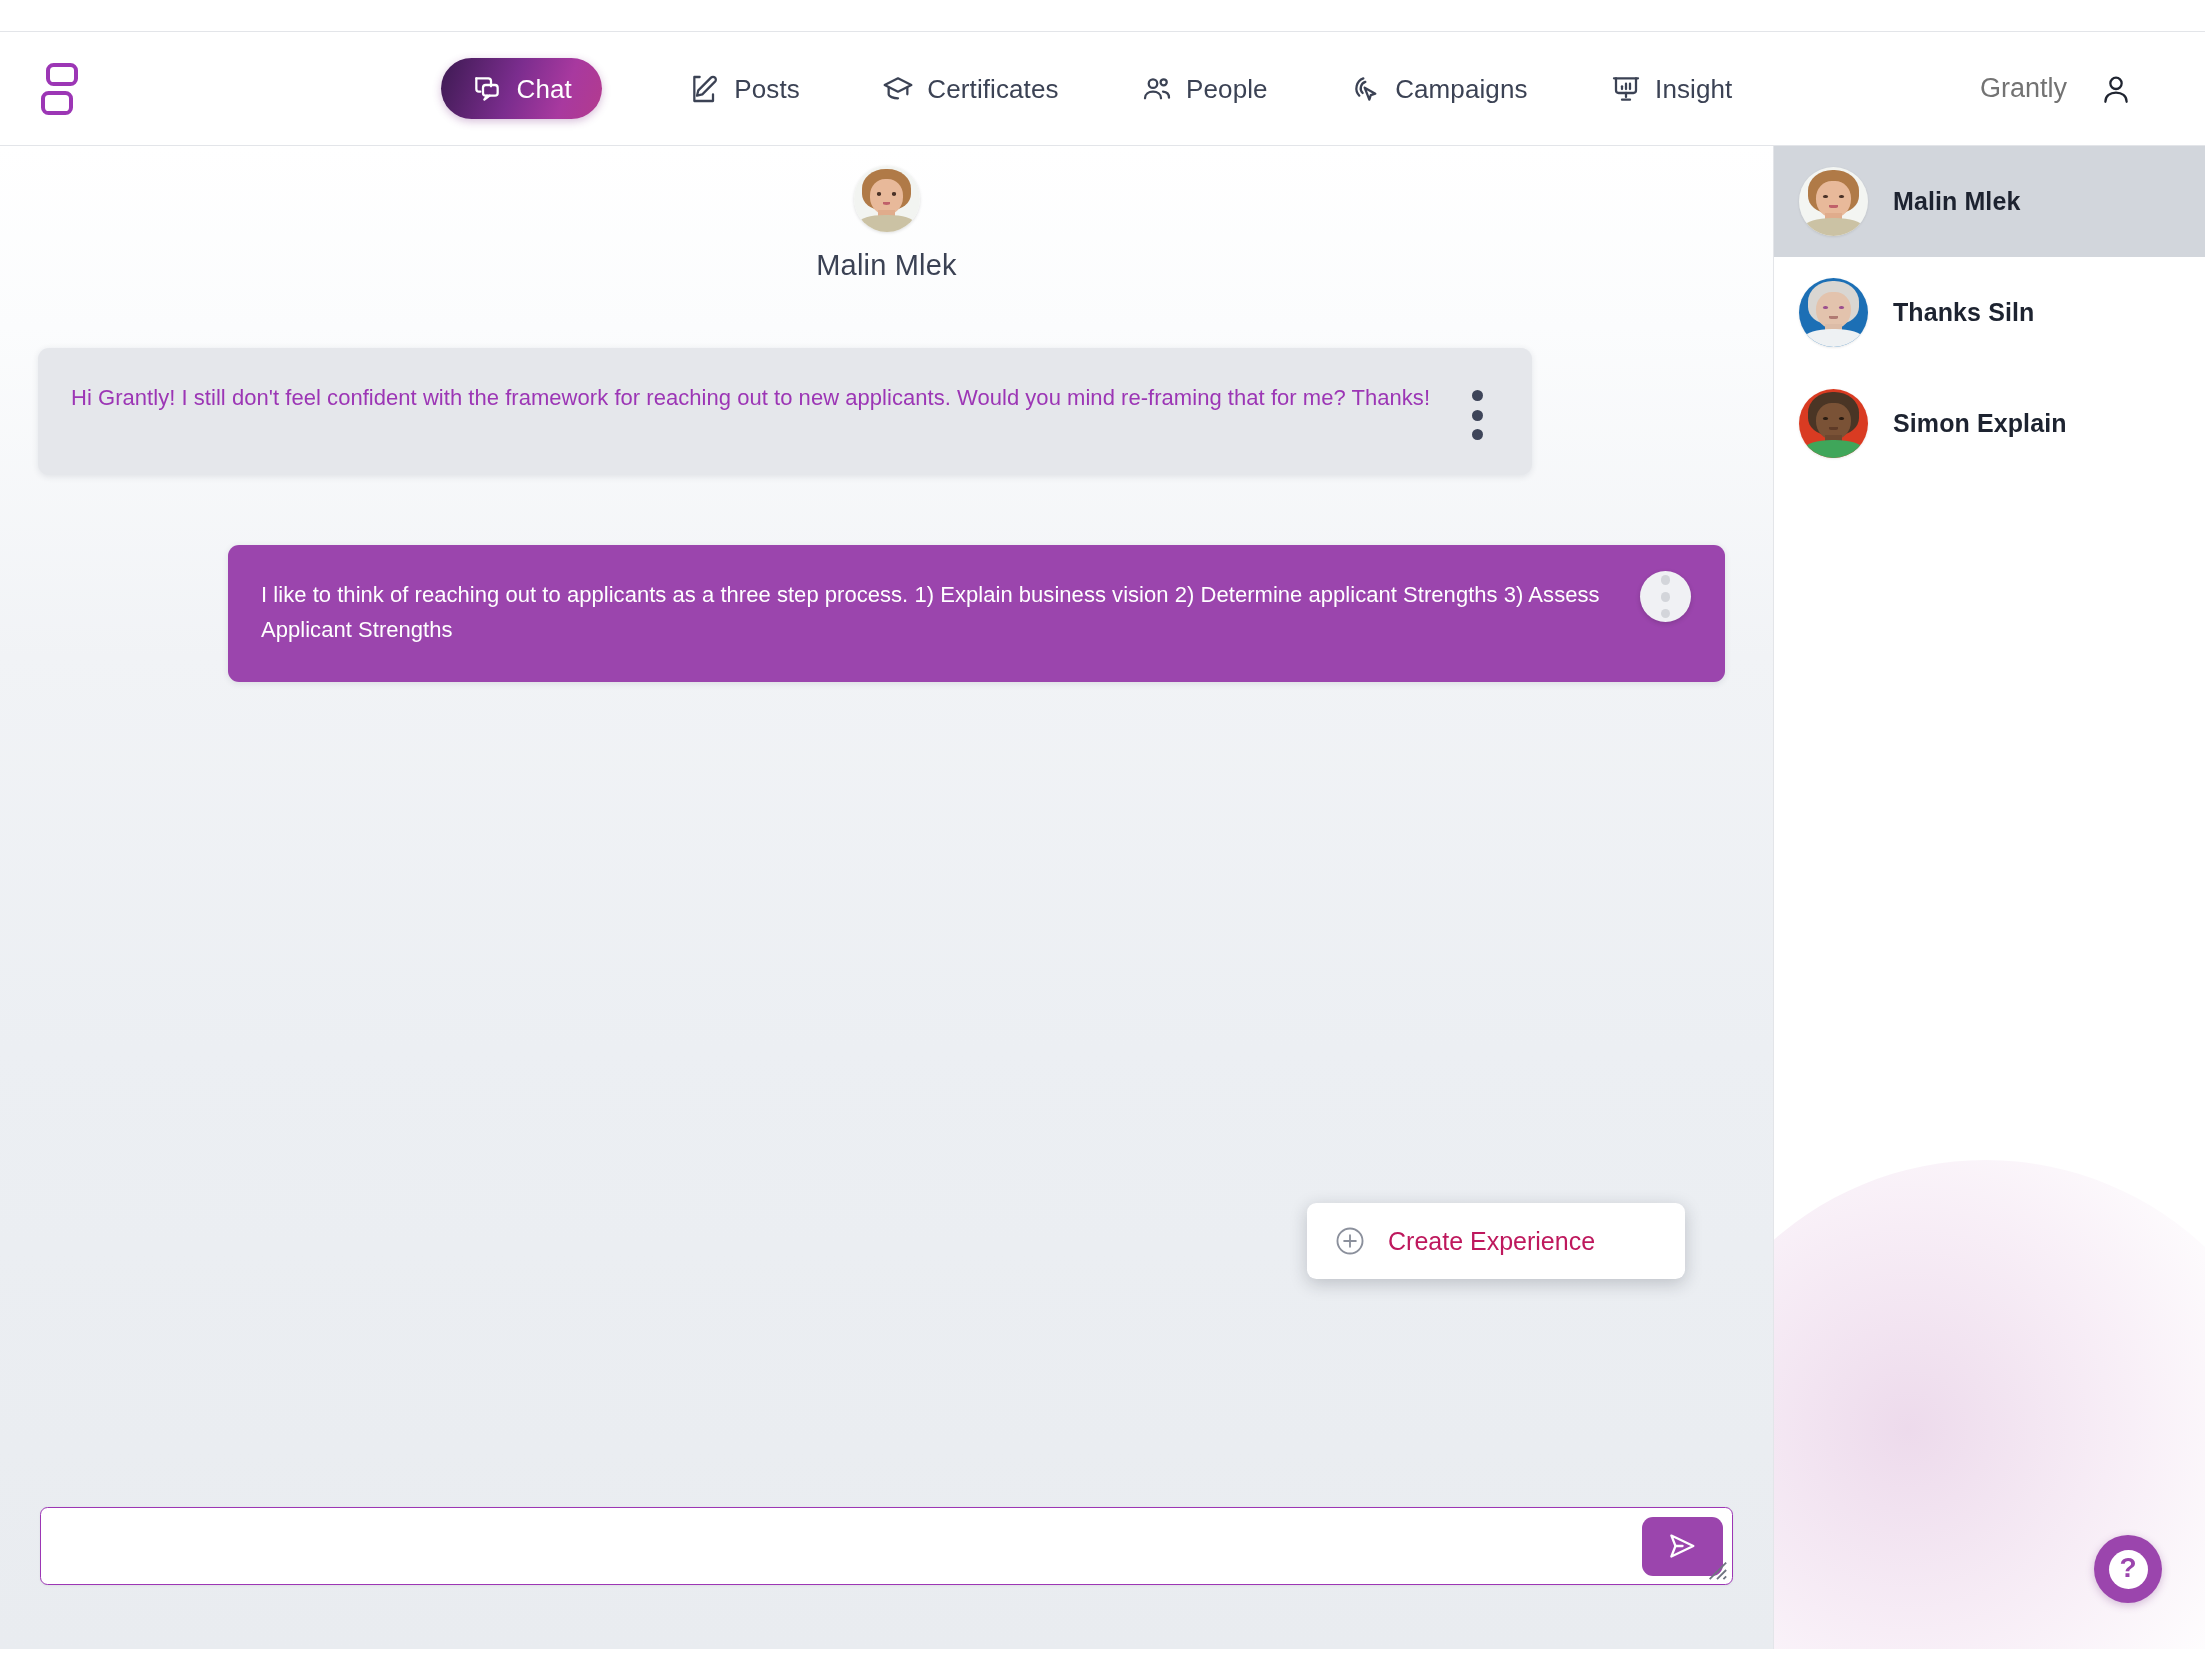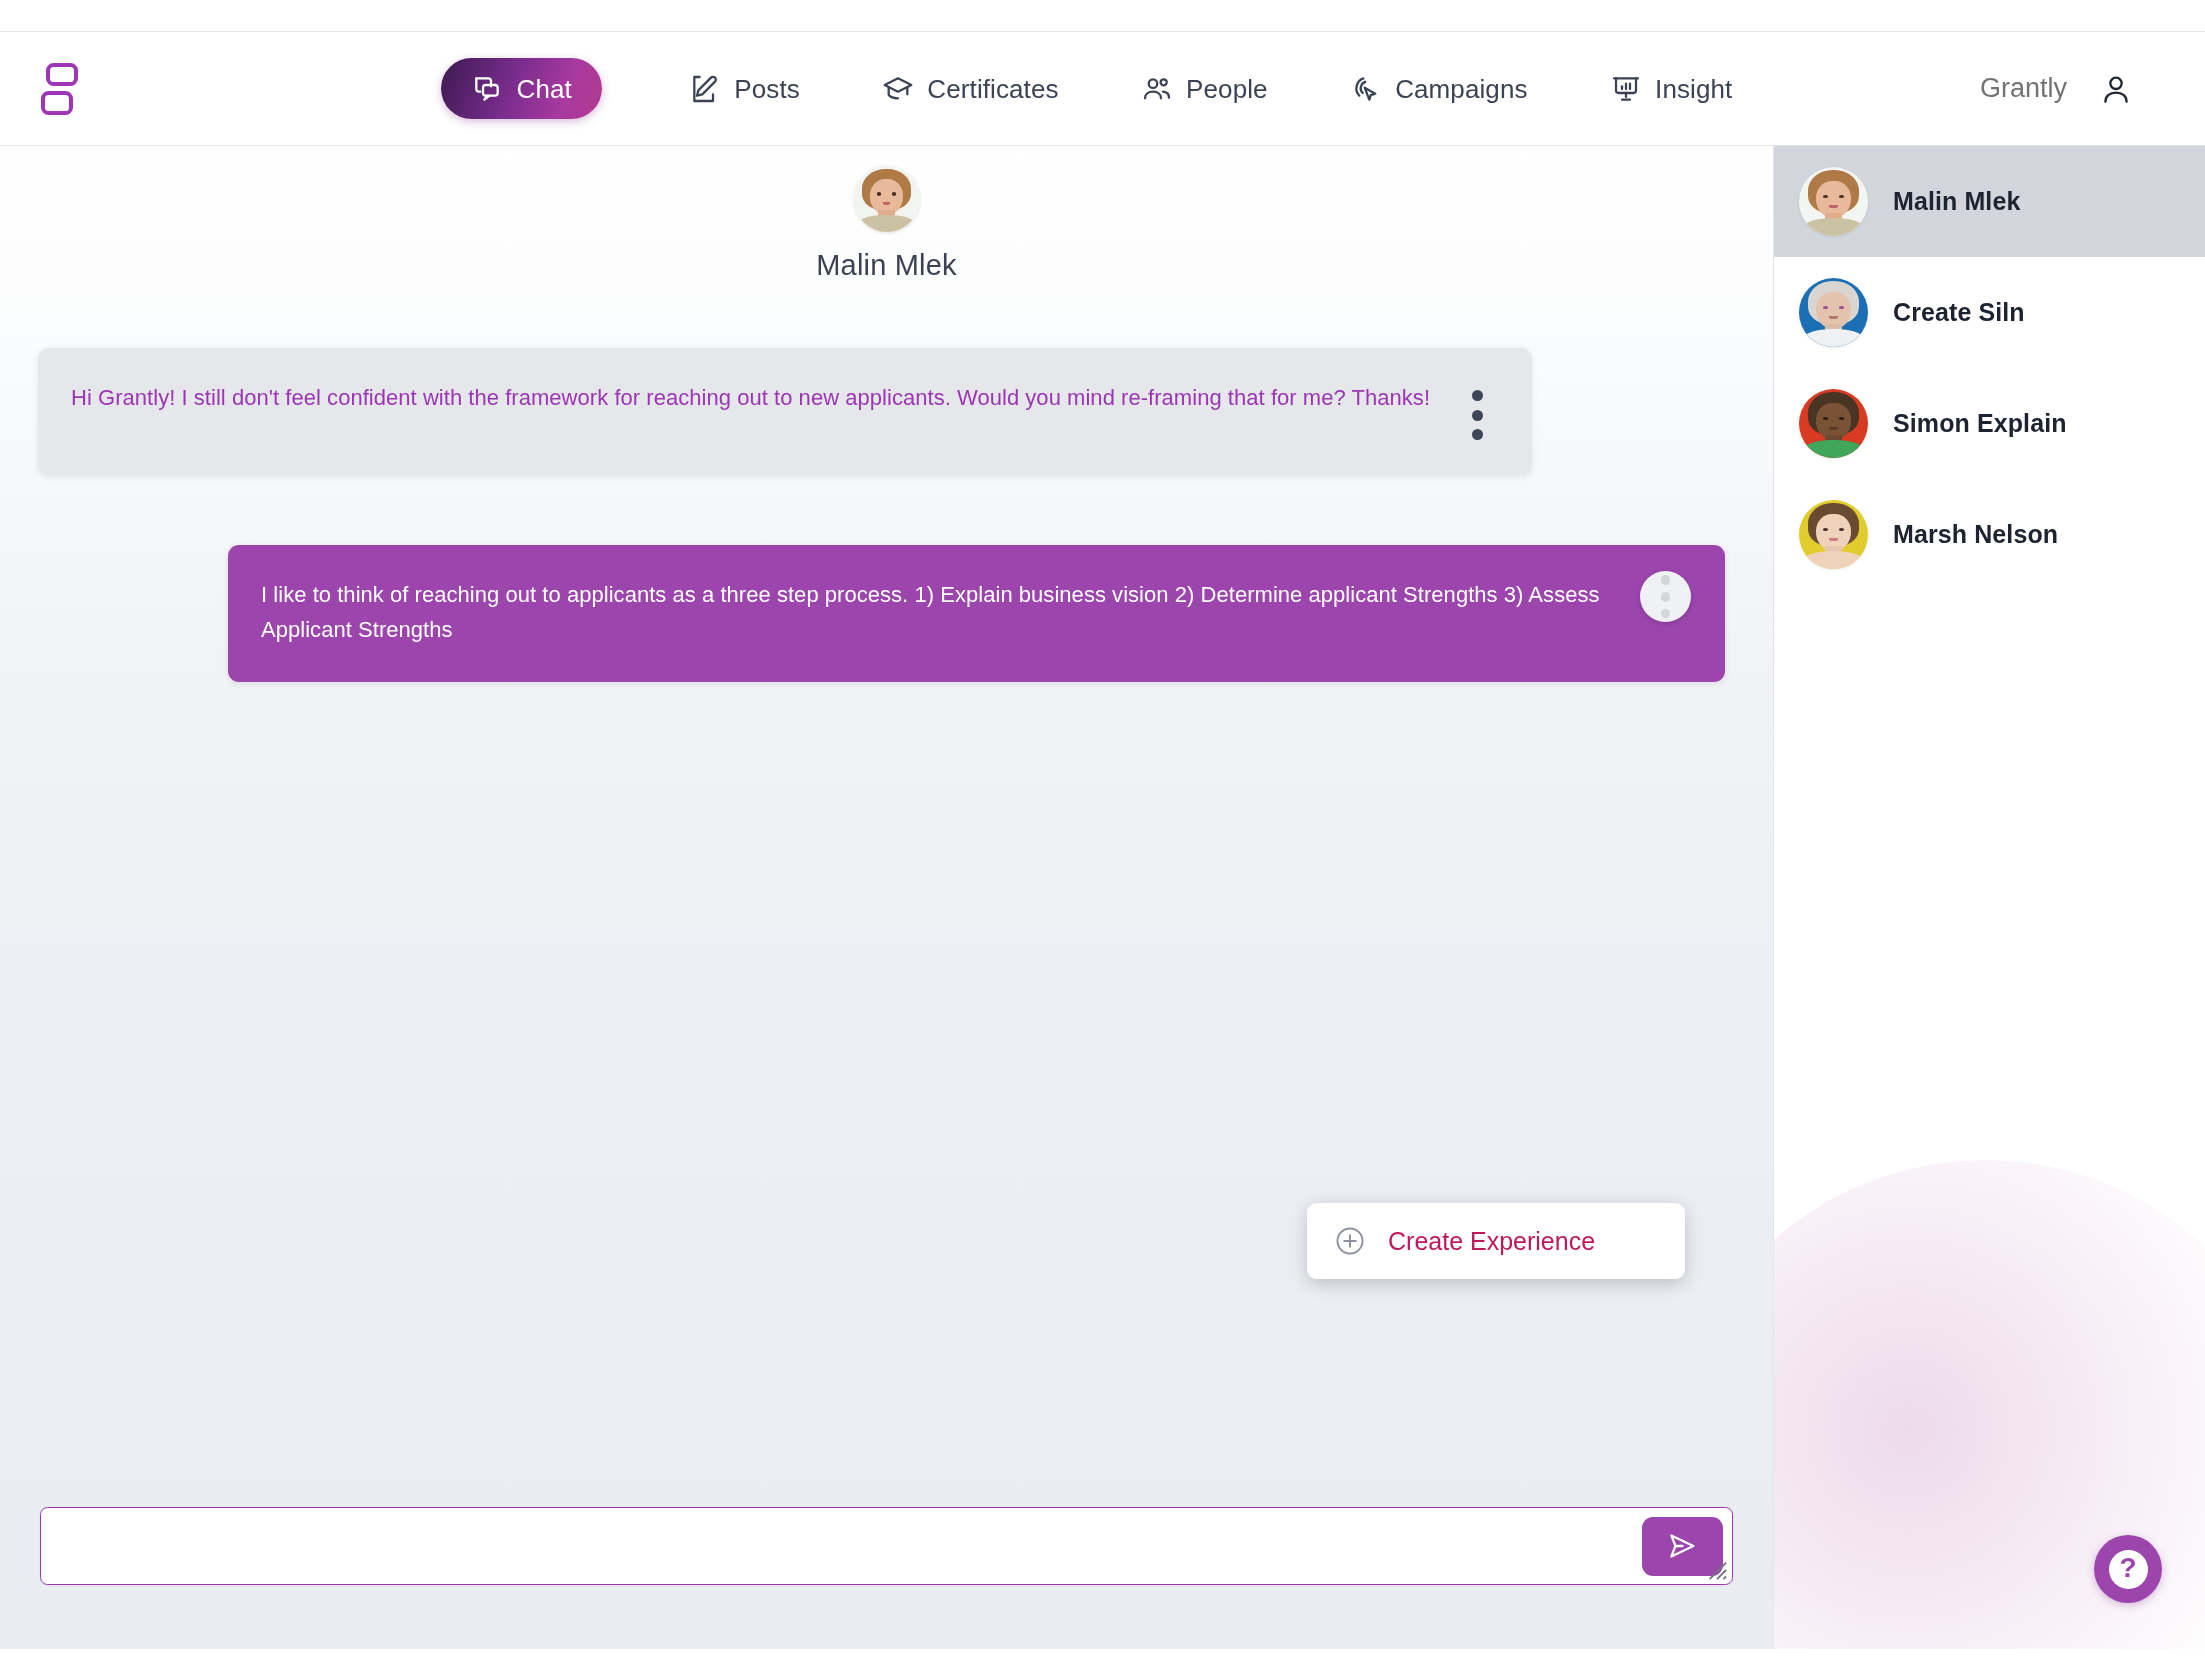--- a/index.html
+++ b/index.html
@@ -553,54 +553,39 @@
             <div class="bg" style="background:#1c6fb5"></div>
             <div class="hair" style="background:#d9d6d2"></div>
             <div class="face" style="background:#e3c3ad"></div>
             <div class="eye l" style="background:#9b4f8f"></div>
               <div class="eye r" style="background:#9b4f8f"></div>
             <div class="mouth" style="background:#b07a72"></div>
             <div class="neck" style="background:#dcbca7"></div>
             <div class="body" style="background:#eef1f3"></div>
           </div>
         </div>
-        <div class="contact-name">Create Siln</div>
+        <div class="contact-name">Thanks Siln</div>
       </div>
 
       <div class="contact">
         <div class="contact-avatar">
           <div class="av">
             <div class="bg" style="background:#d93b22"></div>
             <div class="hair" style="background:#4a3525"></div>
             <div class="face" style="background:#7a5236"></div>
             <div class="eye l" style="background:#2a1c12"></div>
               <div class="eye r" style="background:#2a1c12"></div>
             <div class="mouth" style="background:#5e3a27"></div>
             <div class="neck" style="background:#6d4830"></div>
             <div class="body" style="background:#3fa65a"></div>
           </div>
         </div>
         <div class="contact-name">Simon Explain</div>
       </div>
 
-      <div class="contact">
-        <div class="contact-avatar">
-          <div class="av">
-            <div class="bg" style="background:#e2cb2c"></div>
-            <div class="hair" style="background:#6b4a32"></div>
-            <div class="face" style="background:#f0d2bb"></div>
-            <div class="eye l" style="background:#4a3228"></div>
-              <div class="eye r" style="background:#4a3228"></div>
-            <div class="mouth" style="background:#cf7d82"></div>
-            <div class="neck" style="background:#e8c6ae"></div>
-            <div class="body" style="background:#f0d2bb"></div>
-          </div>
-        </div>
-        <div class="contact-name">Marsh Nelson</div>
-      </div>
 
       <button class="help-btn">
         <span class="help-inner">?</span>
       </button>
 
     </div>
 
   </div>
 
 </div>

